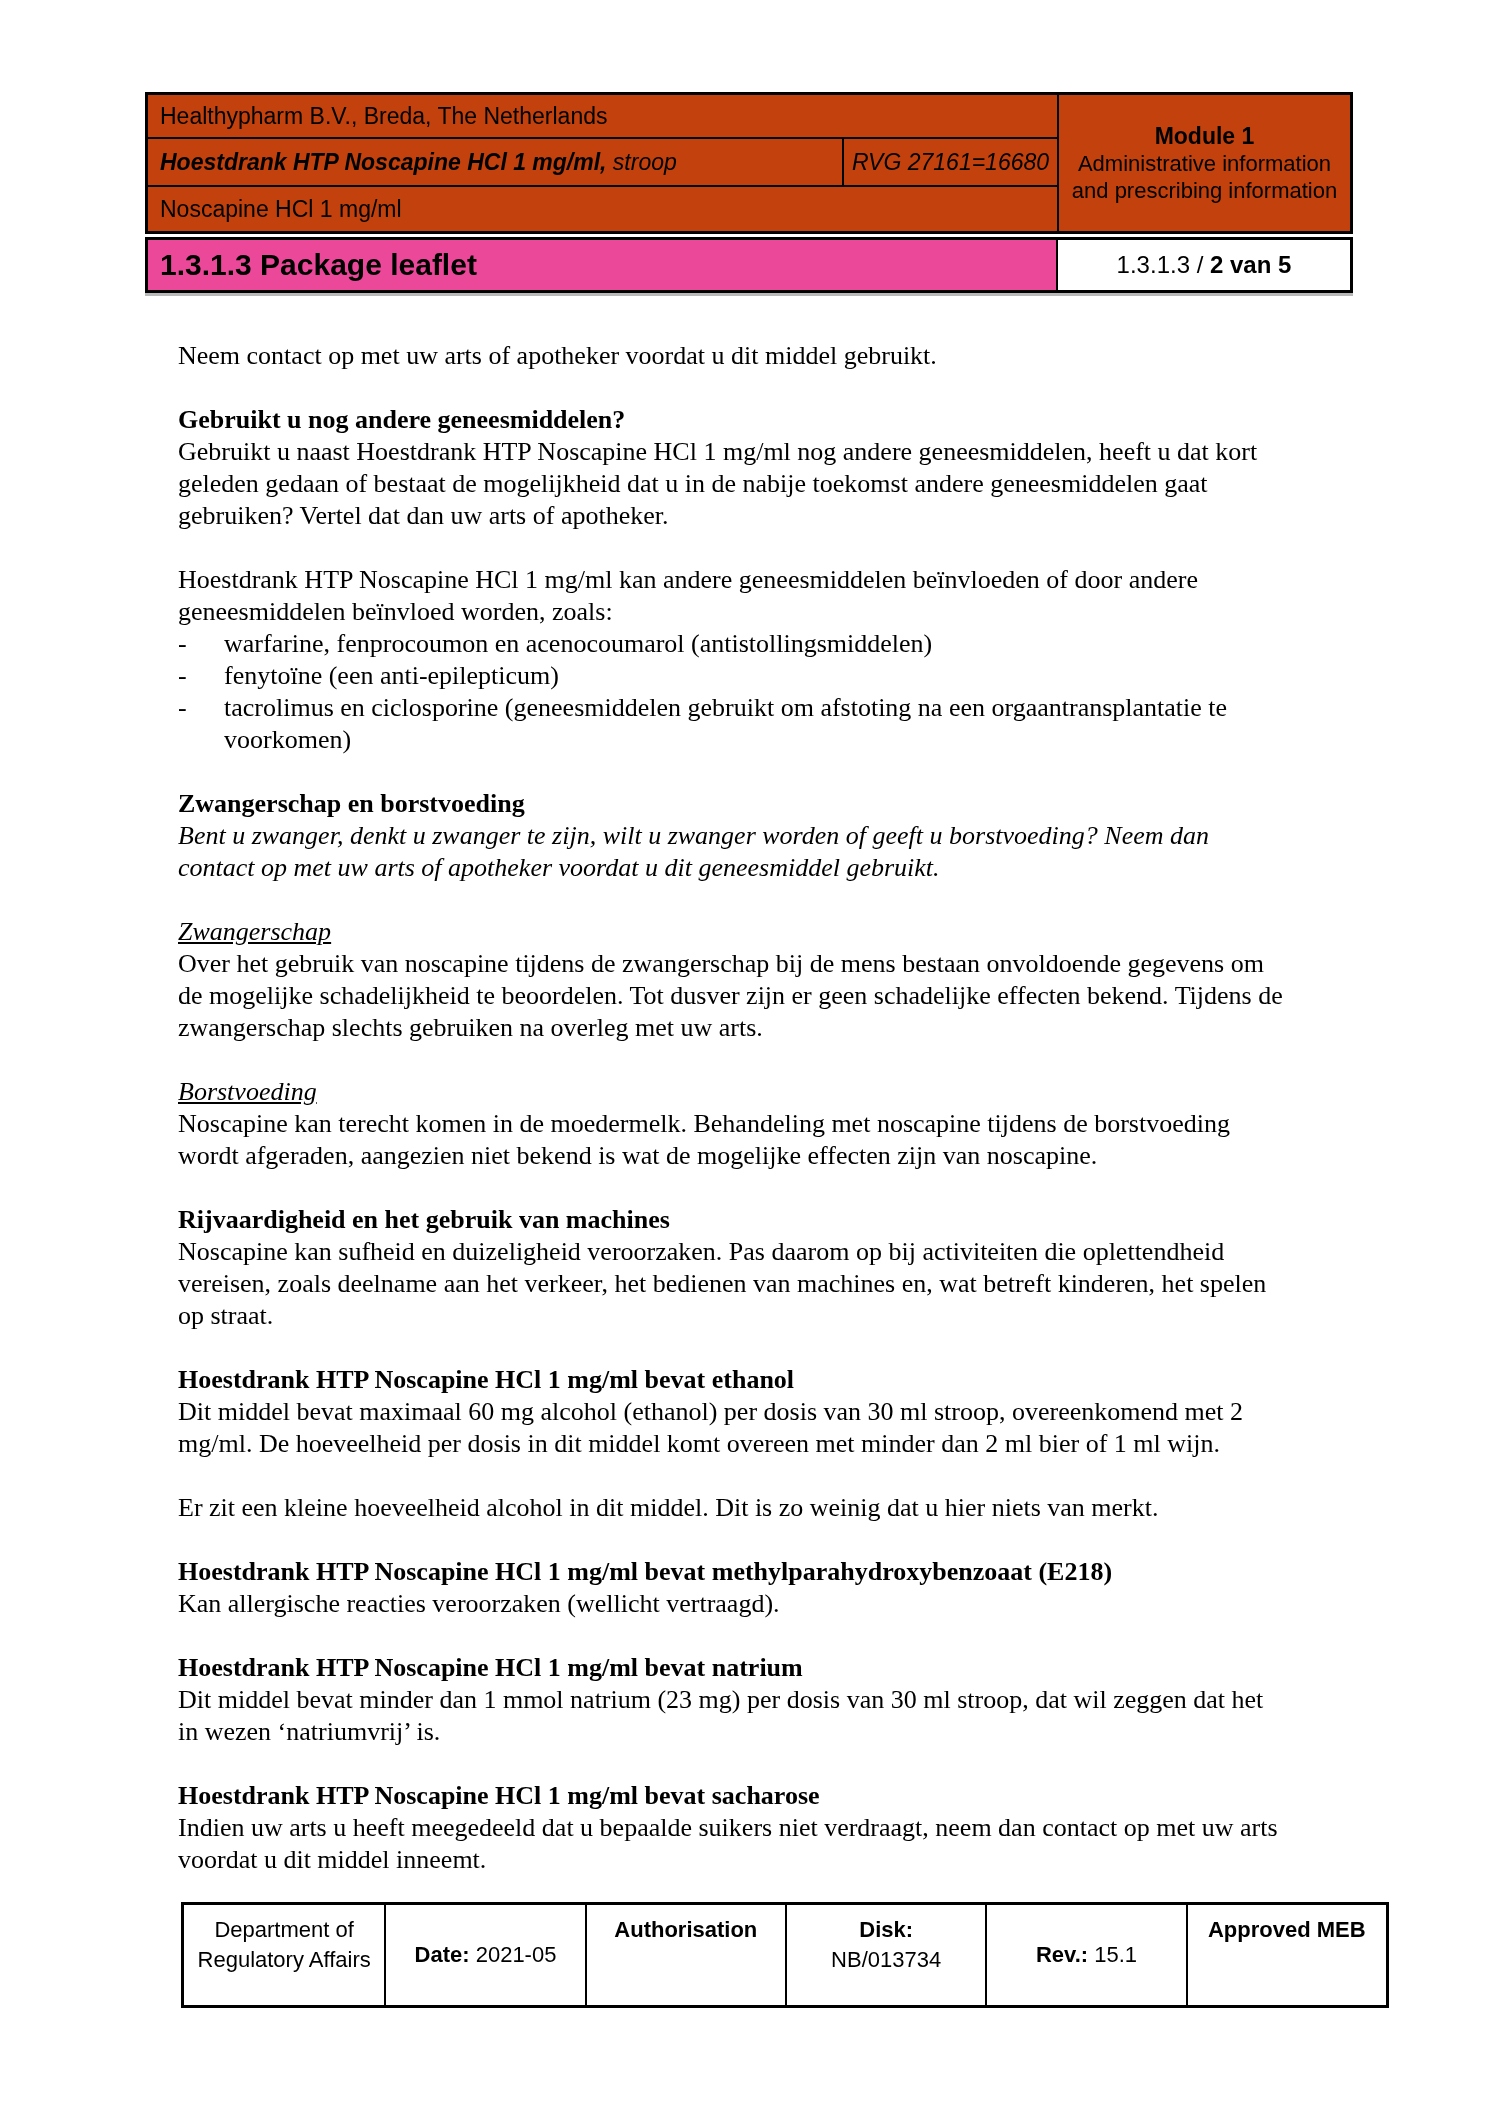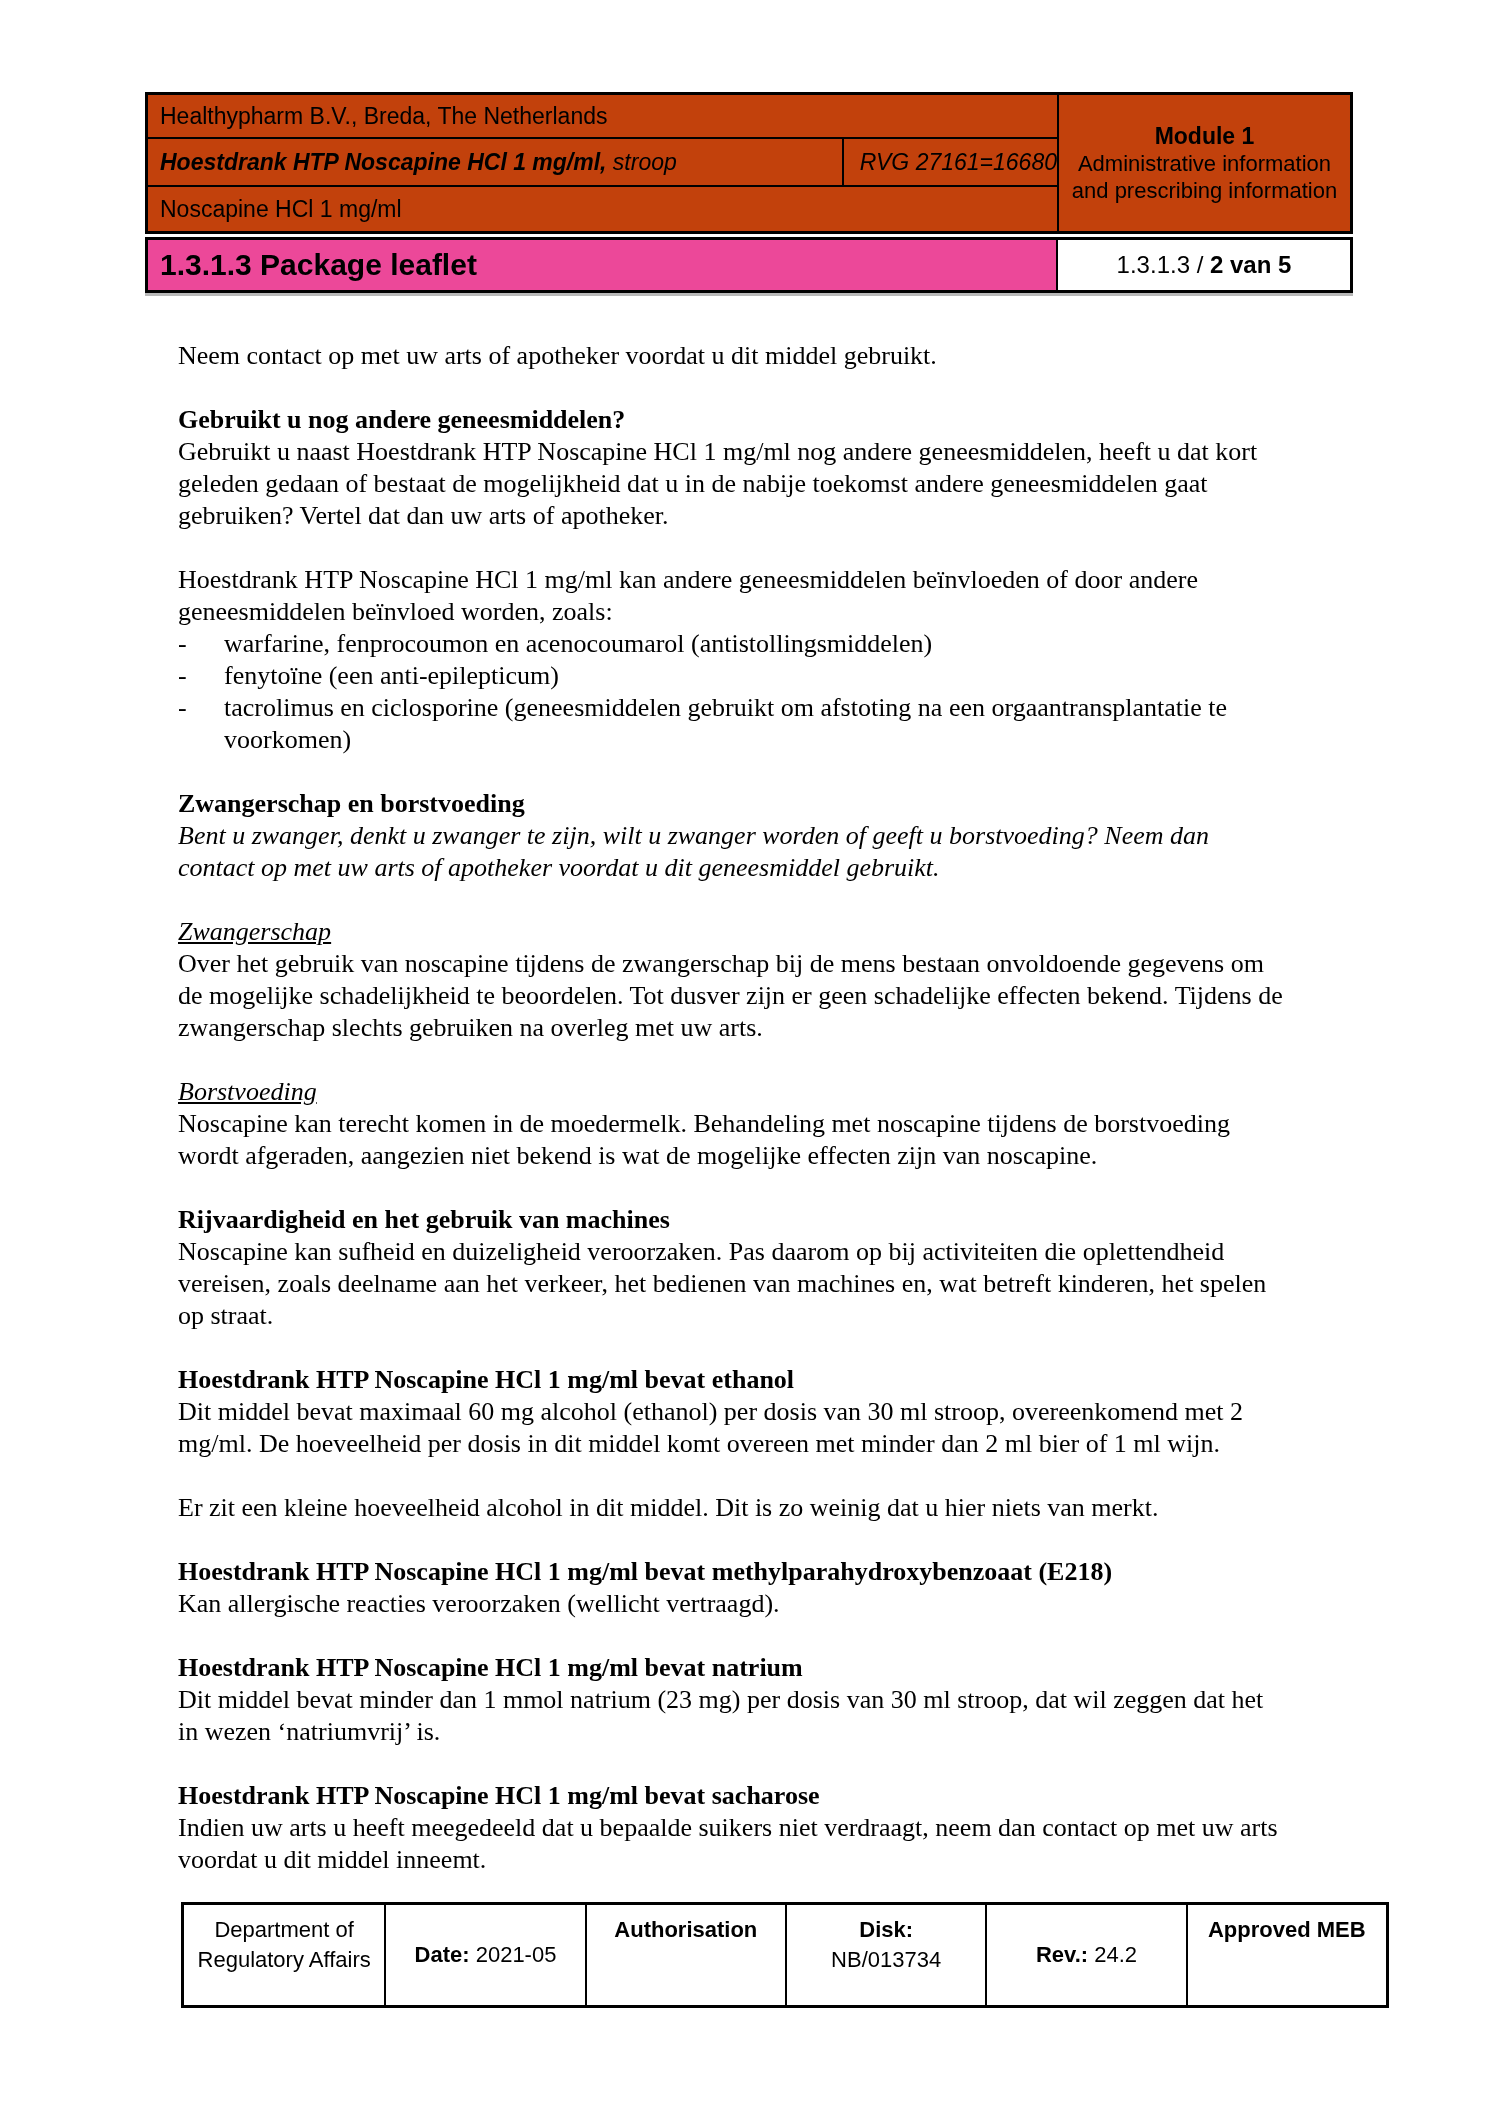--- a/index.html
+++ b/index.html
@@ -28,21 +28,21 @@
   .cell-product {
     grid-column:1; grid-row:2;
     border-bottom:2px solid #000;
     height:48px; display:flex; align-items:center; padding:0 12px;
   }
   .cell-product .pname { font-weight:bold; font-style:italic; white-space:pre; }
   .cell-product .pform { font-style:italic; white-space:pre; }
   .cell-rvg {
     grid-column:2; grid-row:2;
     border-left:2px solid #000; border-bottom:2px solid #000;
-    height:48px; display:flex; align-items:center; justify-content:flex-end;
+    height:48px; display:flex; align-items:center; justify-content:center;
     font-style:italic;
   }
   .cell-substance {
     grid-column:1/3; grid-row:3;
     height:44px; display:flex; align-items:center; padding:0 12px;
   }
   .cell-module {
     grid-column:3; grid-row:1/4;
     border-left:2px solid #000;
     display:flex; flex-direction:column; align-items:center; justify-content:center;
@@ -215,20 +215,20 @@
       <span><b>Date:</b><span class="plain"> 2021-05</span></span>
     </div>
     <div class="fcell">
       <b>Authorisation</b>
     </div>
     <div class="fcell">
       <b>Disk:</b>
       <span class="plain">NB/013734</span>
     </div>
     <div class="fcell vcenter">
-      <span><b>Rev.:</b><span class="plain"> 24.2</span></span>
+      <span><b>Rev.:</b><span class="plain"> 15.1</span></span>
     </div>
     <div class="fcell">
       <b>Approved MEB</b>
     </div>
   </div>
 
 </div>
 
 </body></html>

